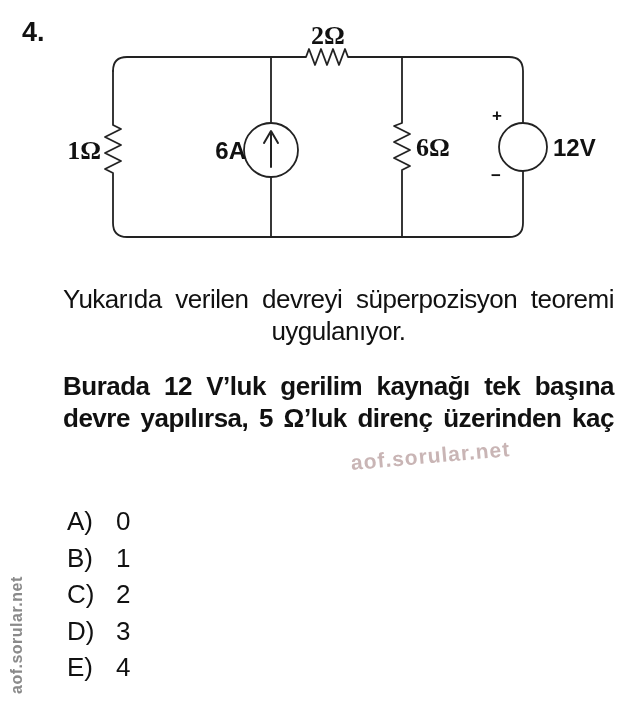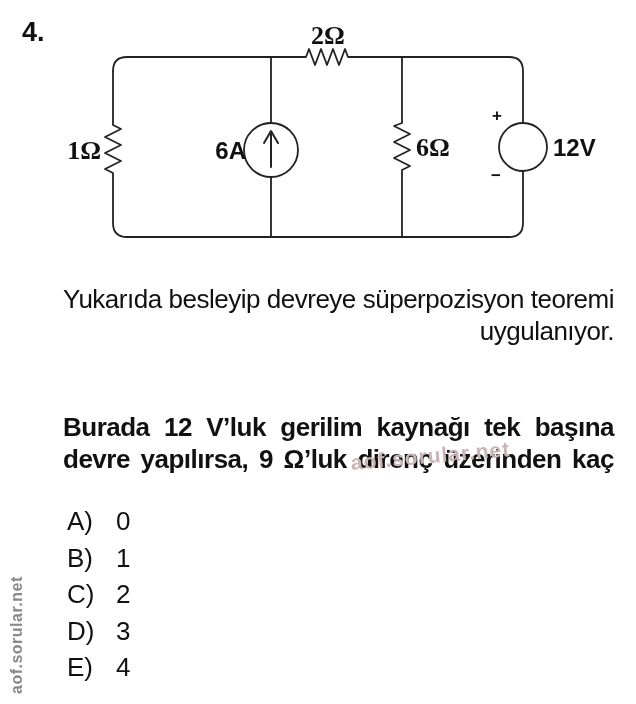--- a/index.html
+++ b/index.html
@@ -20,22 +20,22 @@
   .source-circle{fill:#ffffff;stroke:#222222;stroke-width:1.8px;}
   .arrow{fill:none;stroke:#222222;stroke-width:2px;stroke-linecap:round;stroke-linejoin:round;}
   .lbl-serif{font-family:"Liberation Serif",serif;font-weight:bold;font-size:26px;fill:#111;}
   .lbl-sans{font-family:"Liberation Sans",sans-serif;font-weight:bold;font-size:24px;fill:#111;}
   .lbl-sign{font-family:"Liberation Sans",sans-serif;font-weight:bold;font-size:17px;fill:#111;}
   .para{
     position:absolute;left:63px;width:551px;
     font-size:26px;line-height:32px;letter-spacing:-0.5px;color:#111;
   }
   .para .jline{text-align:justify;text-align-last:justify;}
-  .para .lline{text-align:right;}
-  .para-bold{font-weight:bold;margin-top:41px;}
+  .para .lline{text-align:center;}
+  .para-bold{font-weight:bold;}
   .options{position:absolute;left:67px;top:503px;}
   .opt-row{display:flex;height:36.5px;line-height:36.5px;font-size:26px;color:#111;}
   .opt-letter{display:inline-block;width:49px;}
   .opt-value{display:inline-block;}
   .wm-center{
     position:absolute;left:352px;top:451px;
     transform:rotate(-5deg);transform-origin:left bottom;
     font-size:21px;font-weight:bold;letter-spacing:1px;
   }
   .wm-side{
@@ -71,27 +71,27 @@
     <text class="lbl-serif" x="328" y="44" text-anchor="middle">2Ω</text>
     <text class="lbl-serif" x="101" y="159" text-anchor="end">1Ω</text>
     <text class="lbl-serif" x="416" y="156" text-anchor="start">6Ω</text>
     <text class="lbl-sans" x="246" y="159" text-anchor="end">6A</text>
     <text class="lbl-sans" x="553" y="156" text-anchor="start">12V</text>
     <text class="lbl-sign" x="497" y="121" text-anchor="middle">+</text>
     <text class="lbl-sign" x="496" y="181" text-anchor="middle">−</text>
   </svg>
 
   <div class="para" style="top:283px;">
-    <div class="jline">Yukarıda besleyip devreye süperpozisyon teoremi</div>
+    <div class="jline">Yukarıda verilen devreyi süperpozisyon teoremi</div>
     <div class="lline">uygulanıyor.</div>
   </div>
 
   <div class="para para-bold" style="top:370px;">
     <div class="jline">Burada 12 V’luk gerilim kaynağı tek başına</div>
-    <div class="jline">devre yapılırsa, 9 Ω’luk direnç üzerinden kaç</div>
+    <div class="jline">devre yapılırsa, 5 Ω’luk direnç üzerinden kaç</div>
   </div>
 
   <div class="wm-center" style="color: rgb(201, 181, 181);">aof.sorular.net</div>
 
   <div class="options">
     <div class="opt-row">
       <span class="opt-letter">A)</span>
       <span class="opt-value">0</span>
     </div>
     <div class="opt-row">

